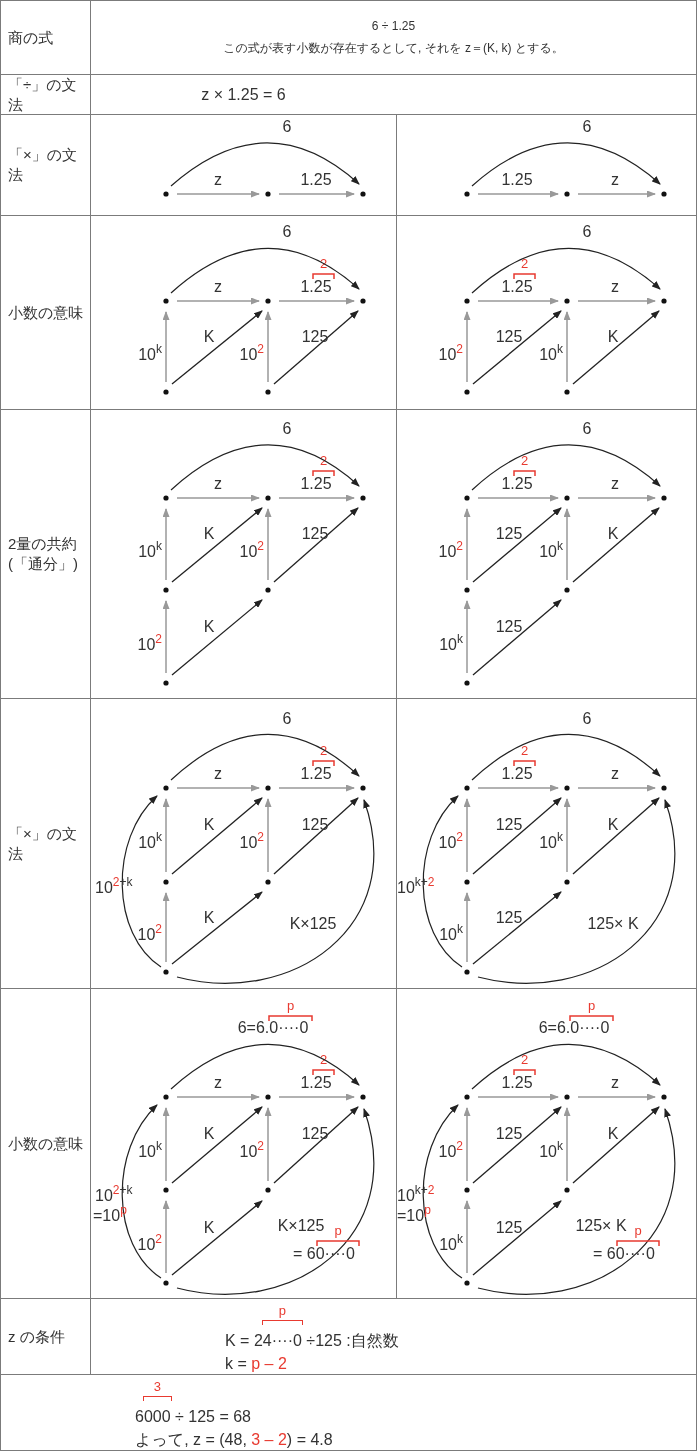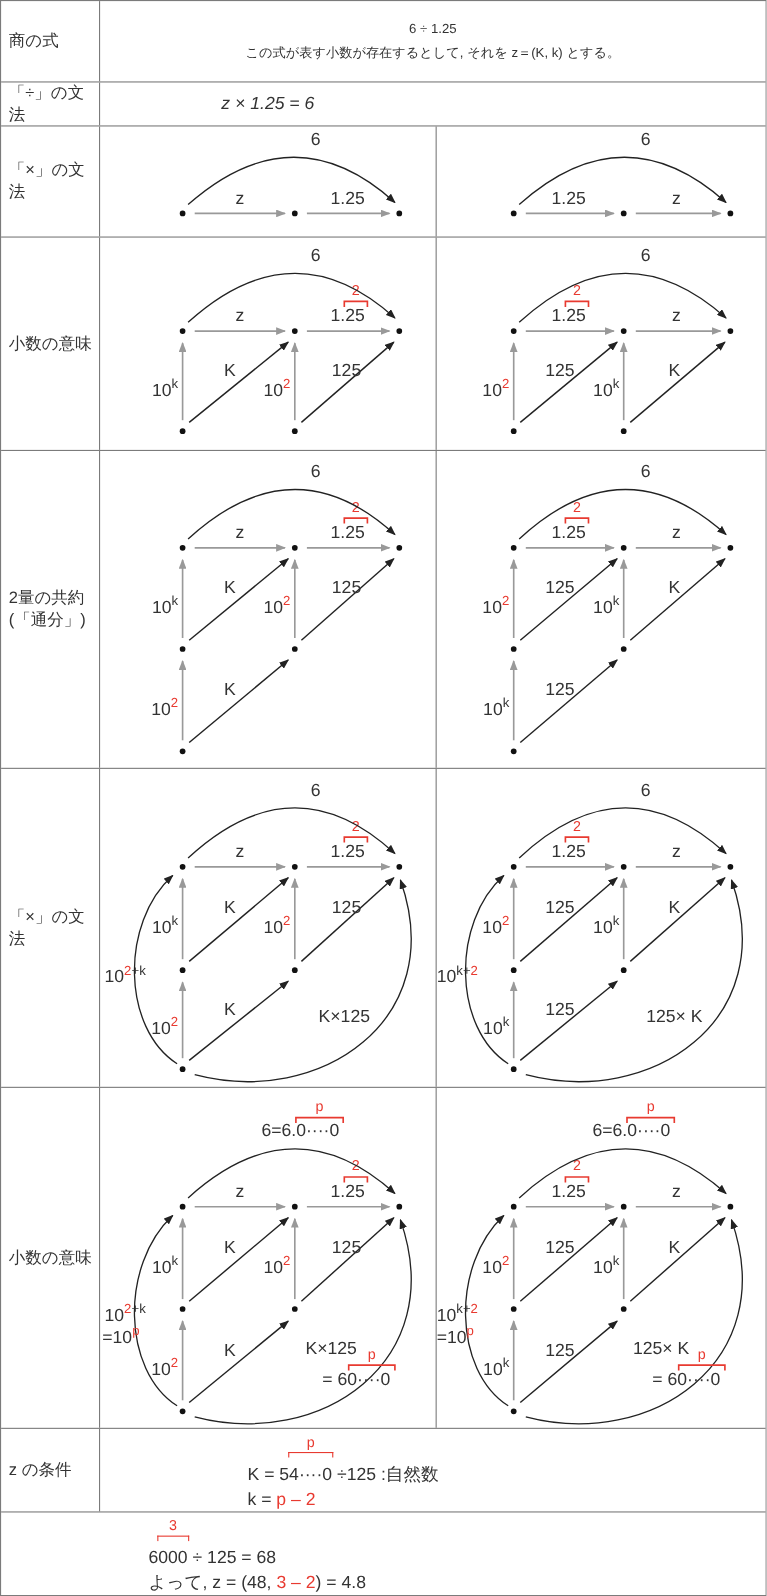--- a/index.html
+++ b/index.html
@@ -8,21 +8,21 @@
   .table{width:697px;height:1451px;border:1px solid var(--border);box-sizing:border-box;background:#fff;}
   .row{display:flex;box-sizing:border-box;}
   .row + .row{border-top:1px solid var(--border);}
   .lab{width:90px;flex:0 0 90px;border-right:1px solid var(--border);display:flex;
     flex-direction:column;justify-content:center;padding-left:7px;box-sizing:border-box;
     font-size:15px;line-height:20px;}
   .cell{box-sizing:border-box;overflow:visible;}
   .cl{width:305px;flex:0 0 305px;}
   .cr{flex:1;border-left:1px solid var(--border);}
   .full{flex:1;}
-  .center{display:flex;align-items:center;justify-content:center;font-size:16px;font-style:italic;}
+  .center{display:flex;align-items:center;justify-content:center;font-size:16px;}
   .center-col{display:flex;flex-direction:column;align-items:center;justify-content:center;gap:7px;font-size:12px;}
   svg{overflow:visible;display:block;}
   .fwrap{padding:30px 0 0 134px;font-size:16px;line-height:23px;}
   .red{color:var(--red);}
   .brwrap{position:relative;display:inline-block;}
   .brkt{position:absolute;left:-1px;right:-1px;top:-9px;height:4px;
     border:1.6px solid var(--red);border-bottom:none;}
   .brlabel{position:absolute;top:-25px;left:0;width:100%;text-align:center;
     color:var(--red);font-size:13px;line-height:1;}
 </style>
@@ -442,21 +442,21 @@
         </svg>
       </div>
   </div>
 
   <div class="row" style="height:76px">
     <div class="lab">
         <div>z の条件</div>
       </div>
     <div class="cell full">
       <div class="fwrap">
-        <div><span>K = 5</span><span class="brwrap"><span class="brkt"></span><span class="brlabel">p</span><span>4····0</span></span><span> ÷125 :自然数</span></div>
+        <div><span>K = 2</span><span class="brwrap"><span class="brkt"></span><span class="brlabel">p</span><span>4····0</span></span><span> ÷125 :自然数</span></div>
         <div><span>k = </span><span class="red">p – 2</span></div>
       </div>
     </div>
   </div>
 
   <div class="row" style="height:76px">
     <div class="cell full">
       <div class="fwrap">
         <div><span>6</span><span class="brwrap"><span class="brkt"></span><span class="brlabel">3</span><span>000</span></span><span> ÷ 125 = 68</span></div>
         <div><span>よって,  z = (48, </span><span class="red">3 – 2</span><span>) = 4.8</span></div>

